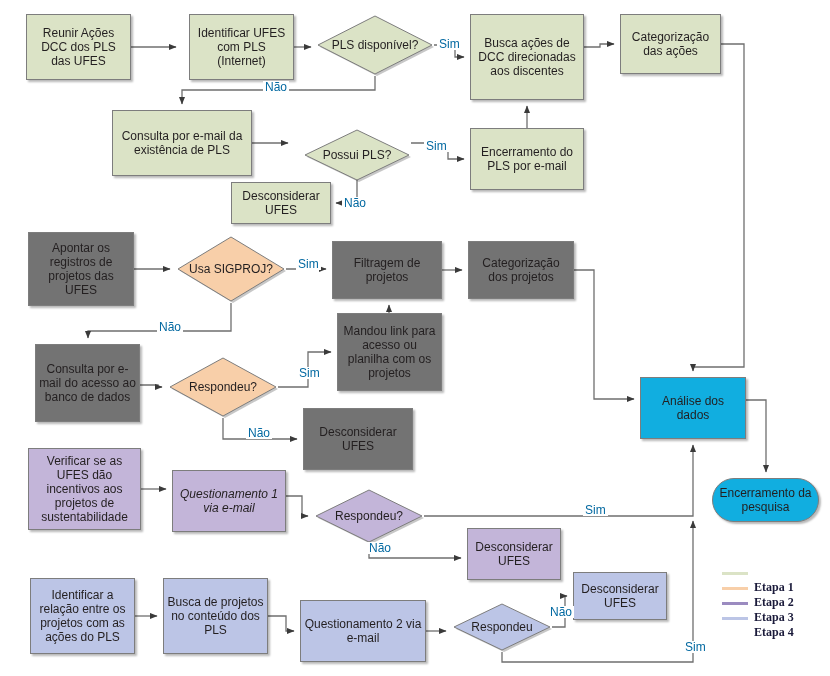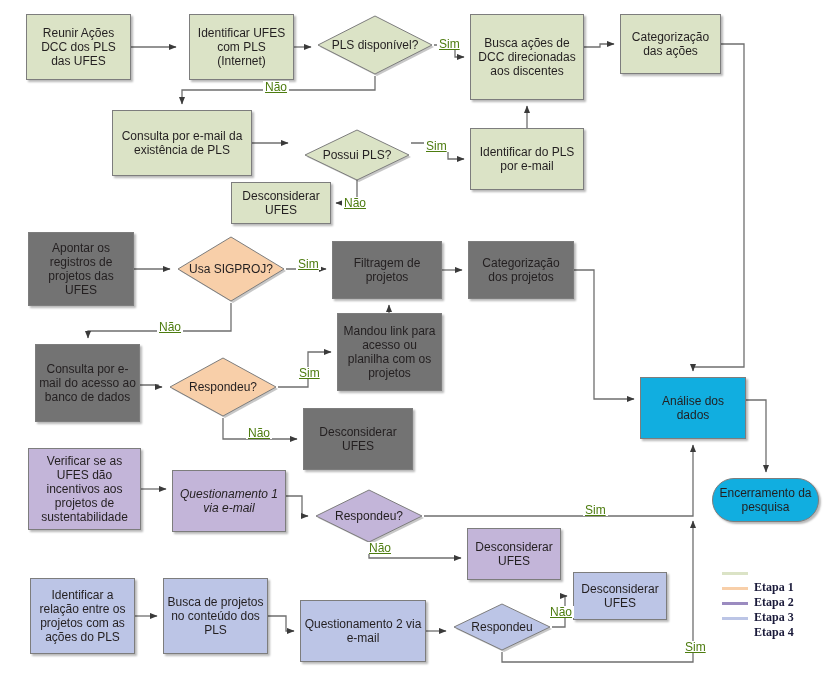--- a/index.html
+++ b/index.html
@@ -11,21 +11,21 @@
   .e1{background:#dbe3c6;}
   .e2{background:#737373;}
   .e3{background:#c3b5d9;}
   .e4{background:#bcc5e6;}
   .e5{background:#11aee0;}
   .rounded{border-radius:999px;}
   .diamond{background:transparent;border:none;box-shadow:none;}
   .diamond .dshape{position:absolute;inset:0;}
   .diamond .dlabel{position:relative;z-index:2;width:100%;}
   svg.wire{position:absolute;left:0;top:0;width:830px;height:676px;overflow:visible;pointer-events:none;}
-  .elabel{position:absolute;background:#ffffff;color:#4d7c0f;padding:0 2px;line-height:1;text-decoration:underline;}
+  .elabel{position:absolute;background:#ffffff;color:#0369a1;padding:0 2px;line-height:1;}
   #legend{position:absolute;}
   .lrow{display:flex;align-items:center;height:15px;}
   .lswatch{width:26px;height:3px;margin-right:6px;}
   .ltext{font-family:"Liberation Serif",serif;font-weight:bold;color:#1a1a3a;font-size:12px;margin-top:28px;}
 </style>
 </head>
 <body>
 
 <div id="canvas">
 
@@ -97,21 +97,21 @@
         <span>Consulta por e-mail da existência de PLS</span>
       </div>
       <div class="node diamond" style="left: 303px; top: 128px; width: 108px; height: 54px; font-size: 12px;">
         <svg class="dshape" viewBox="0 0 108 54" preserveAspectRatio="none">
           <path d="M56,4 L108,29 L56,54 L4,29 Z" fill="rgba(0,0,0,0.22)"></path>
           <path d="M54,2 L106,27 L54,52 L2,27 Z" fill="#dbe3c6" stroke="#7d7d7d" stroke-width="1"></path>
         </svg>
         <span class="dlabel">Possui PLS?</span>
       </div>
       <div class="node box e1" style="left: 470px; top: 128px; width: 114px; height: 62px; font-size: 12px;">
-        <span>Identificar do PLS por e-mail</span>
+        <span>Encerramento do PLS por e-mail</span>
       </div>
       <div class="node box e1" style="left: 231px; top: 182px; width: 100px; height: 42px; font-size: 12px;">
         <span>Desconsiderar UFES</span>
       </div>
       <div class="node box e2" style="left: 28px; top: 232px; width: 106px; height: 74px; font-size: 12px;">
         <span>Apontar os registros de projetos das UFES</span>
       </div>
       <div class="node diamond" style="left: 176px; top: 235px; width: 110px; height: 68px; font-size: 12px;">
         <svg class="dshape" viewBox="0 0 110 68" preserveAspectRatio="none">
           <path d="M57,4 L110,36 L57,68 L4,36 Z" fill="rgba(0,0,0,0.22)"></path>

